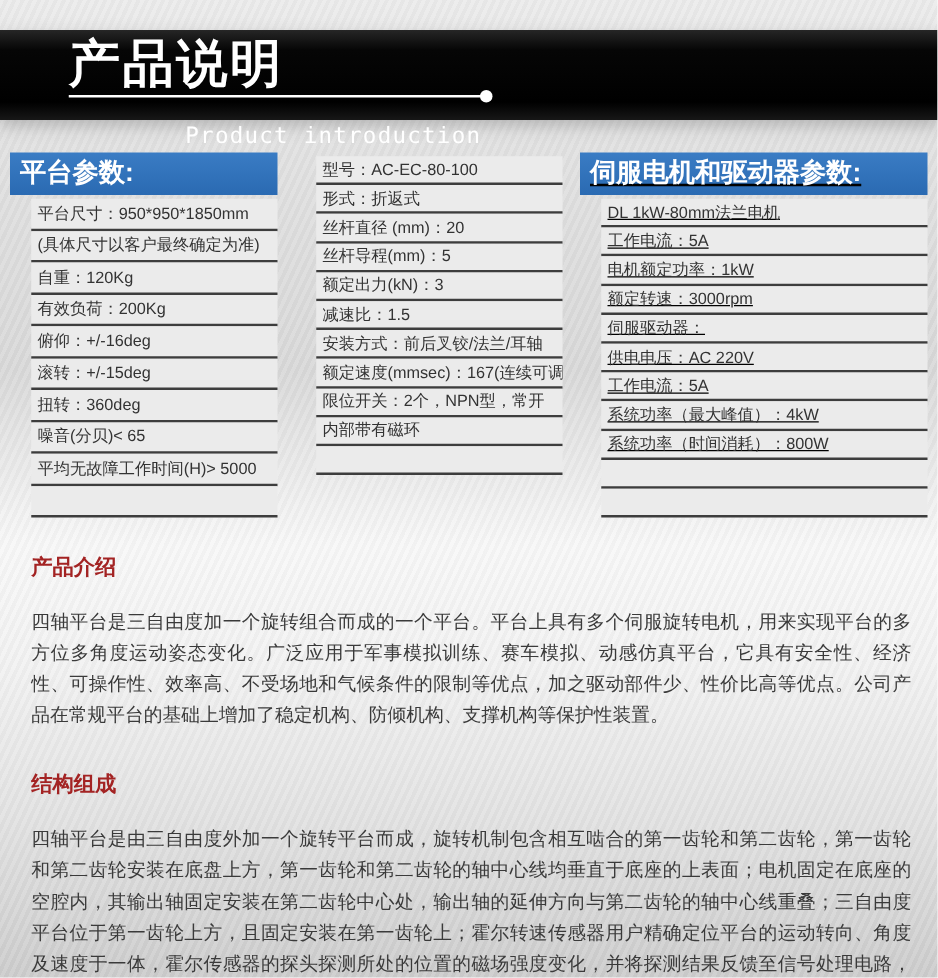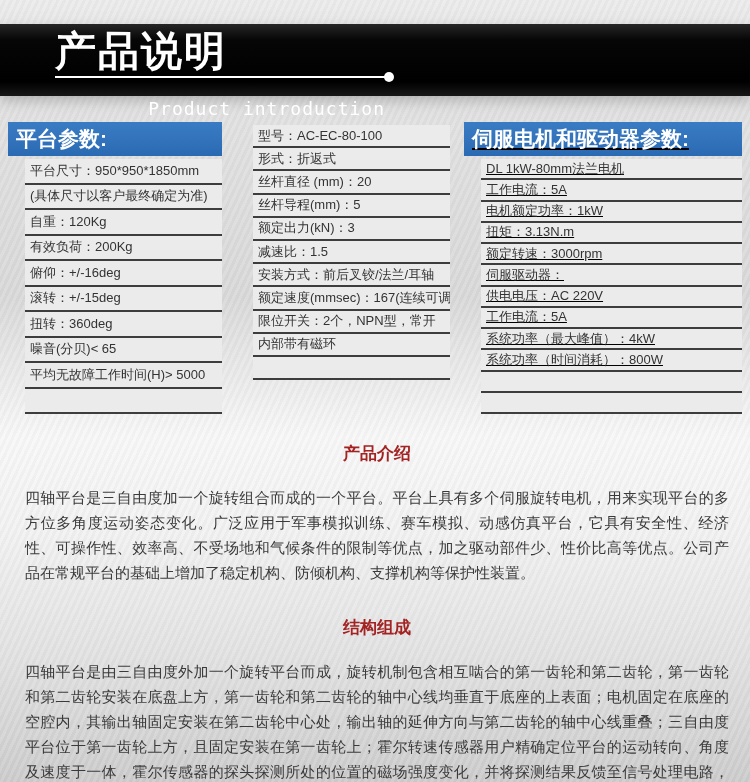--- a/index.html
+++ b/index.html
@@ -33,21 +33,21 @@
     color:#ffffff; font-weight:bold; font-size:21px; white-space:nowrap; overflow:hidden;
   }
   .tbl-body { height:258px; display:flex; flex-direction:column; padding-top:3px;margin-left:17px; }
   .row {
     flex:1; border-bottom:2px solid #3d3d3d; background:#ebebeb;
     font-size:13px; color:#333333; display:flex; align-items:center;
     padding-left:5px; white-space:nowrap; overflow:hidden;
   }
   .sections { position:absolute; left:25px; top:442px; width:704px; }
   .section + .section { margin-top:31px; }
-  .section-heading { color:#a32323; font-size:17px; font-weight:bold; margin-bottom:5px;text-align:center; }
+  .section-heading { color:#a32323; font-size:17px; font-weight:bold; margin-bottom:5px; }
   .section-body { font-size:15px; line-height:25px; color:#3a3a3a; text-align:justify;margin-top:20px; }
 </style>
 </head>
 <body>
 
 <div class="top-banner">
   <div class="banner-inner">
     <div class="banner-title">产品说明</div>
     <div class="banner-rule">
       <span class="dot"></span>
@@ -89,21 +89,20 @@
       <div class="row"></div>
     </div>
   </div>
 
   <div class="tbl tbl-w3">
     <div class="tbl-header">伺服电机和驱动器参数:</div>
     <div class="tbl-body">
       <div class="row">DL 1kW-80mm法兰电机</div>
       <div class="row">工作电流：5A</div>
       <div class="row">电机额定功率：1kW</div>
-      <div class="row">扭矩：3.13N.m</div>
       <div class="row">额定转速：3000rpm</div>
       <div class="row">伺服驱动器：</div>
       <div class="row">供电电压：AC 220V</div>
       <div class="row">工作电流：5A</div>
       <div class="row">系统功率（最大峰值）：4kW</div>
       <div class="row">系统功率（时间消耗）：800W</div>
       <div class="row"></div>
       <div class="row"></div>
     </div>
   </div>

